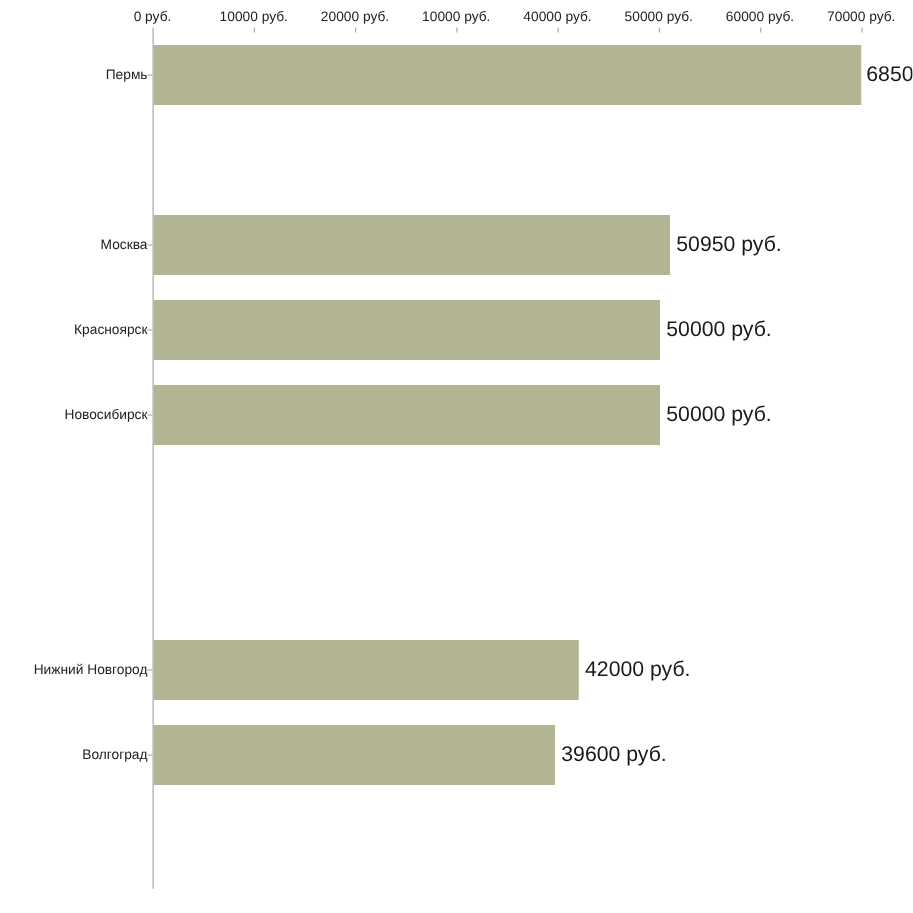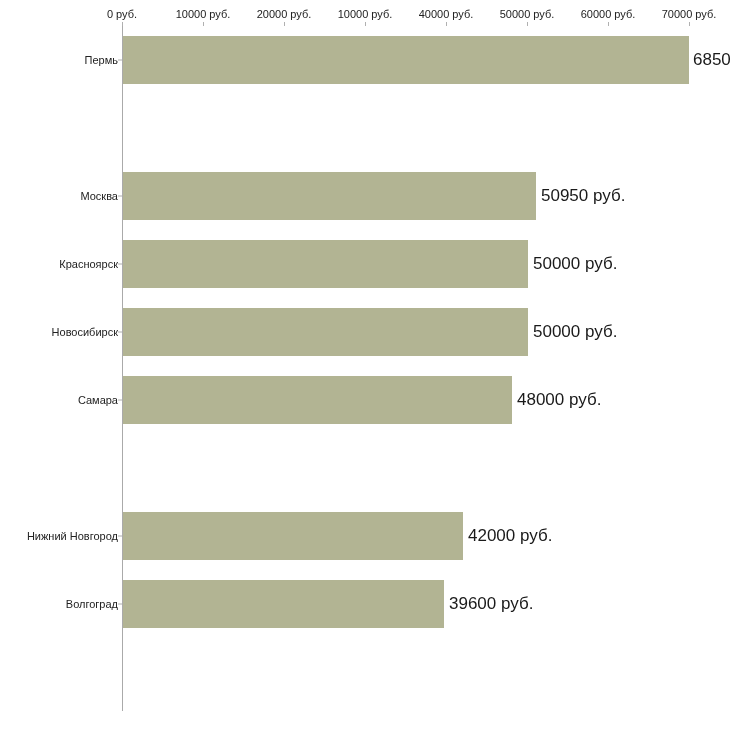--- a/index.html
+++ b/index.html
@@ -155,26 +155,20 @@
       <div class="bar-value" style="left:533px">50000 руб.</div>
     </div>
 
     <div class="row" style="top:272px">
       <div class="cat-label">Новосибирск</div>
       <div class="row-tick"></div>
       <div class="bar" style="width:405px"></div>
       <div class="bar-value" style="left:533px">50000 руб.</div>
     </div>
 
-    <div class="row" style="top:340px">
-      <div class="cat-label">Самара</div>
-      <div class="row-tick"></div>
-      <div class="bar" style="width:389px"></div>
-      <div class="bar-value" style="left:517px">48000 руб.</div>
-    </div>
 
 
     <div class="row" style="top:476px">
       <div class="cat-label">Нижний Новгород</div>
       <div class="row-tick"></div>
       <div class="bar" style="width:340px"></div>
       <div class="bar-value" style="left:468px">42000 руб.</div>
     </div>
 
     <div class="row" style="top:544px">

